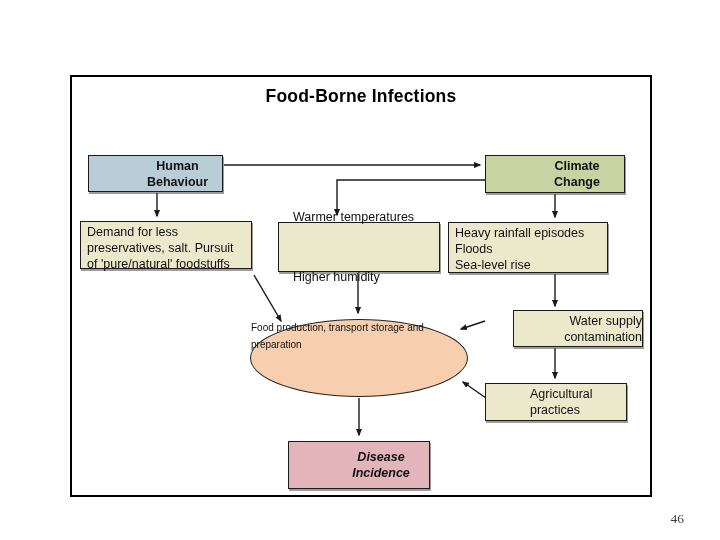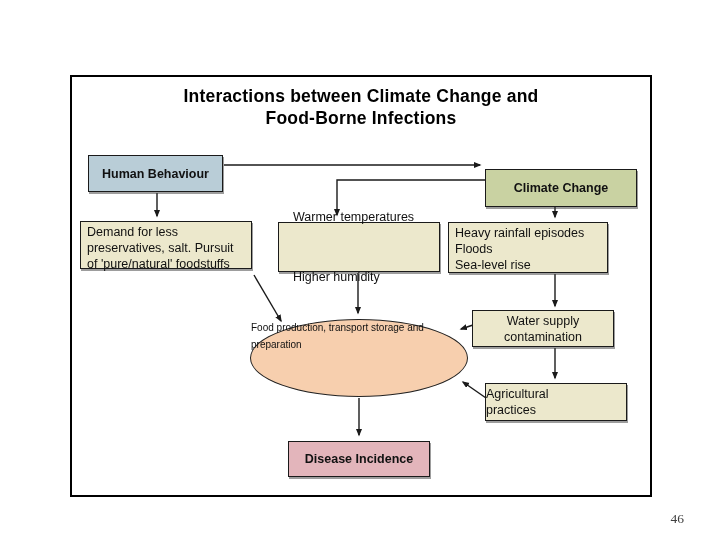--- a/index.html
+++ b/index.html
@@ -40,31 +40,32 @@
   .node {
     position: absolute;
     box-sizing: border-box;
     border: 1.4px solid #1a1a1a;
     box-shadow: 1px 2px 0 rgba(60,60,60,0.5);
     font-size: 12.5px;
     line-height: 16px;
     display: flex;
     flex-direction: column;
     justify-content: center;
+    padding-left: 44px;
   }
   .node .ln { display: block; }
   .node-title { font-weight: bold; text-align: center; }
   .hb   { left: 88px;  top: 155px; width: 135px; height: 37px; }
-  .cc   { left: 485px; top: 155px; width: 152px; height: 38px; margin-top: 14px; }
+  .cc   { left: 485px; top: 155px; width: 140px; height: 38px; }
   .demand { left: 80px;  top: 221px; width: 172px; height: 48px; padding-left: 6px; justify-content: flex-start; padding-top: 2px; }
   .warmer { left: 278px; top: 222px; width: 162px; height: 50px; padding-left: 14px; gap: 44px; }
   .heavy  { left: 448px; top: 222px; width: 160px; height: 51px; padding-left: 6px; justify-content: flex-start; padding-top: 2px; }
-  .water  { left: 472px; top: 310px; width: 142px; height: 37px; text-align: center; }
+  .water  { left: 513px; top: 310px; width: 130px; height: 37px; text-align: right; }
   .agri   { left: 485px; top: 383px; width: 142px; height: 38px; }
-  .disease{ left: 288px; top: 441px; width: 142px; height: 36px; }
+  .disease{ left: 288px; top: 441px; width: 142px; height: 48px; font-style: italic; }
   .ellipse {
     position: absolute;
     left: 250px; top: 319px;
     width: 218px; height: 78px;
     box-sizing: border-box;
     border: 1.5px solid #222;
     border-radius: 50%;
     display: flex;
     flex-direction: column;
     justify-content: flex-start;
@@ -83,21 +84,20 @@
   }
 </style>
 </head>
 <body>
 
 <div class="stage">
 
   <div class="frame"></div>
 
   <div class="title">
-    <div>Interactions between Climate Change and</div>
     <div>Food-Borne Infections</div>
   </div>
 
   <svg class="connectors" viewBox="0 0 720 540" width="720" height="540">
     <defs>
       <marker id="arw" markerUnits="userSpaceOnUse" markerWidth="9" markerHeight="8" refX="6" refY="3" orient="auto">
         <path d="M0,0 L7.5,3 L0,6 Z" fill="#1a1a1a"></path>
       </marker>
     </defs>
     <path d="M224,165 H480" fill="none" stroke="#1a1a1a" stroke-width="1.4" marker-end="url(#arw)"></path>

